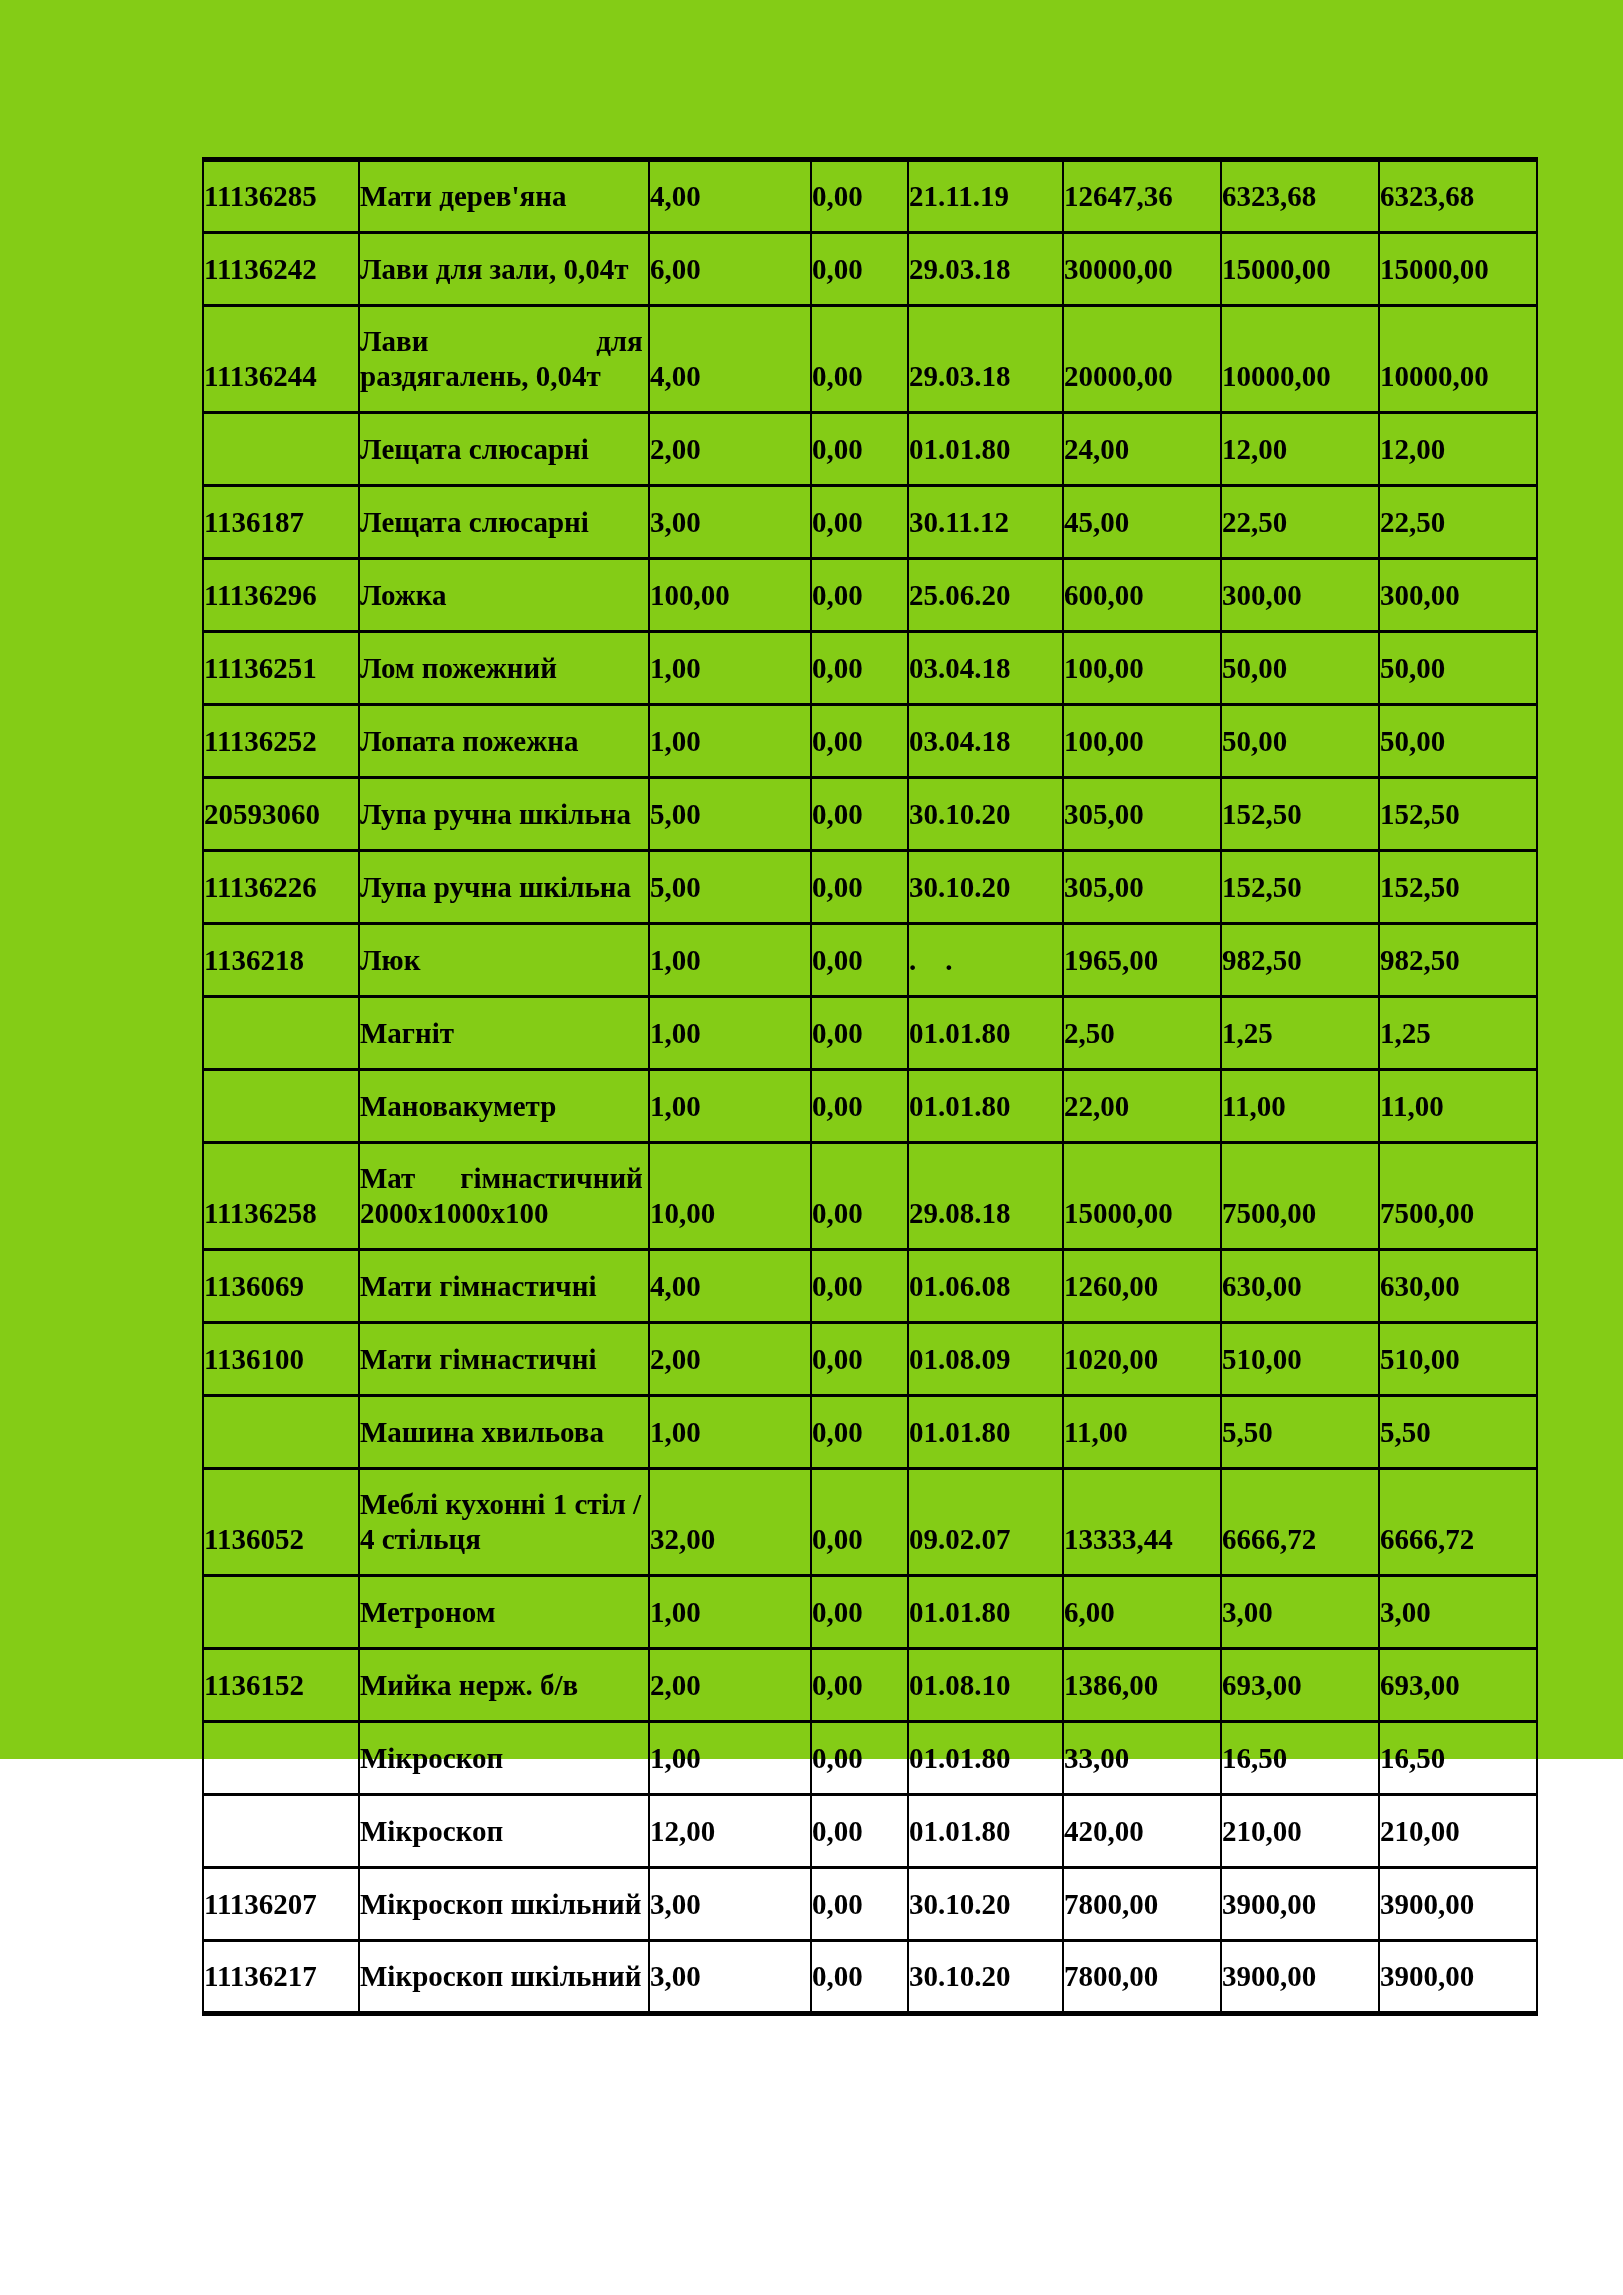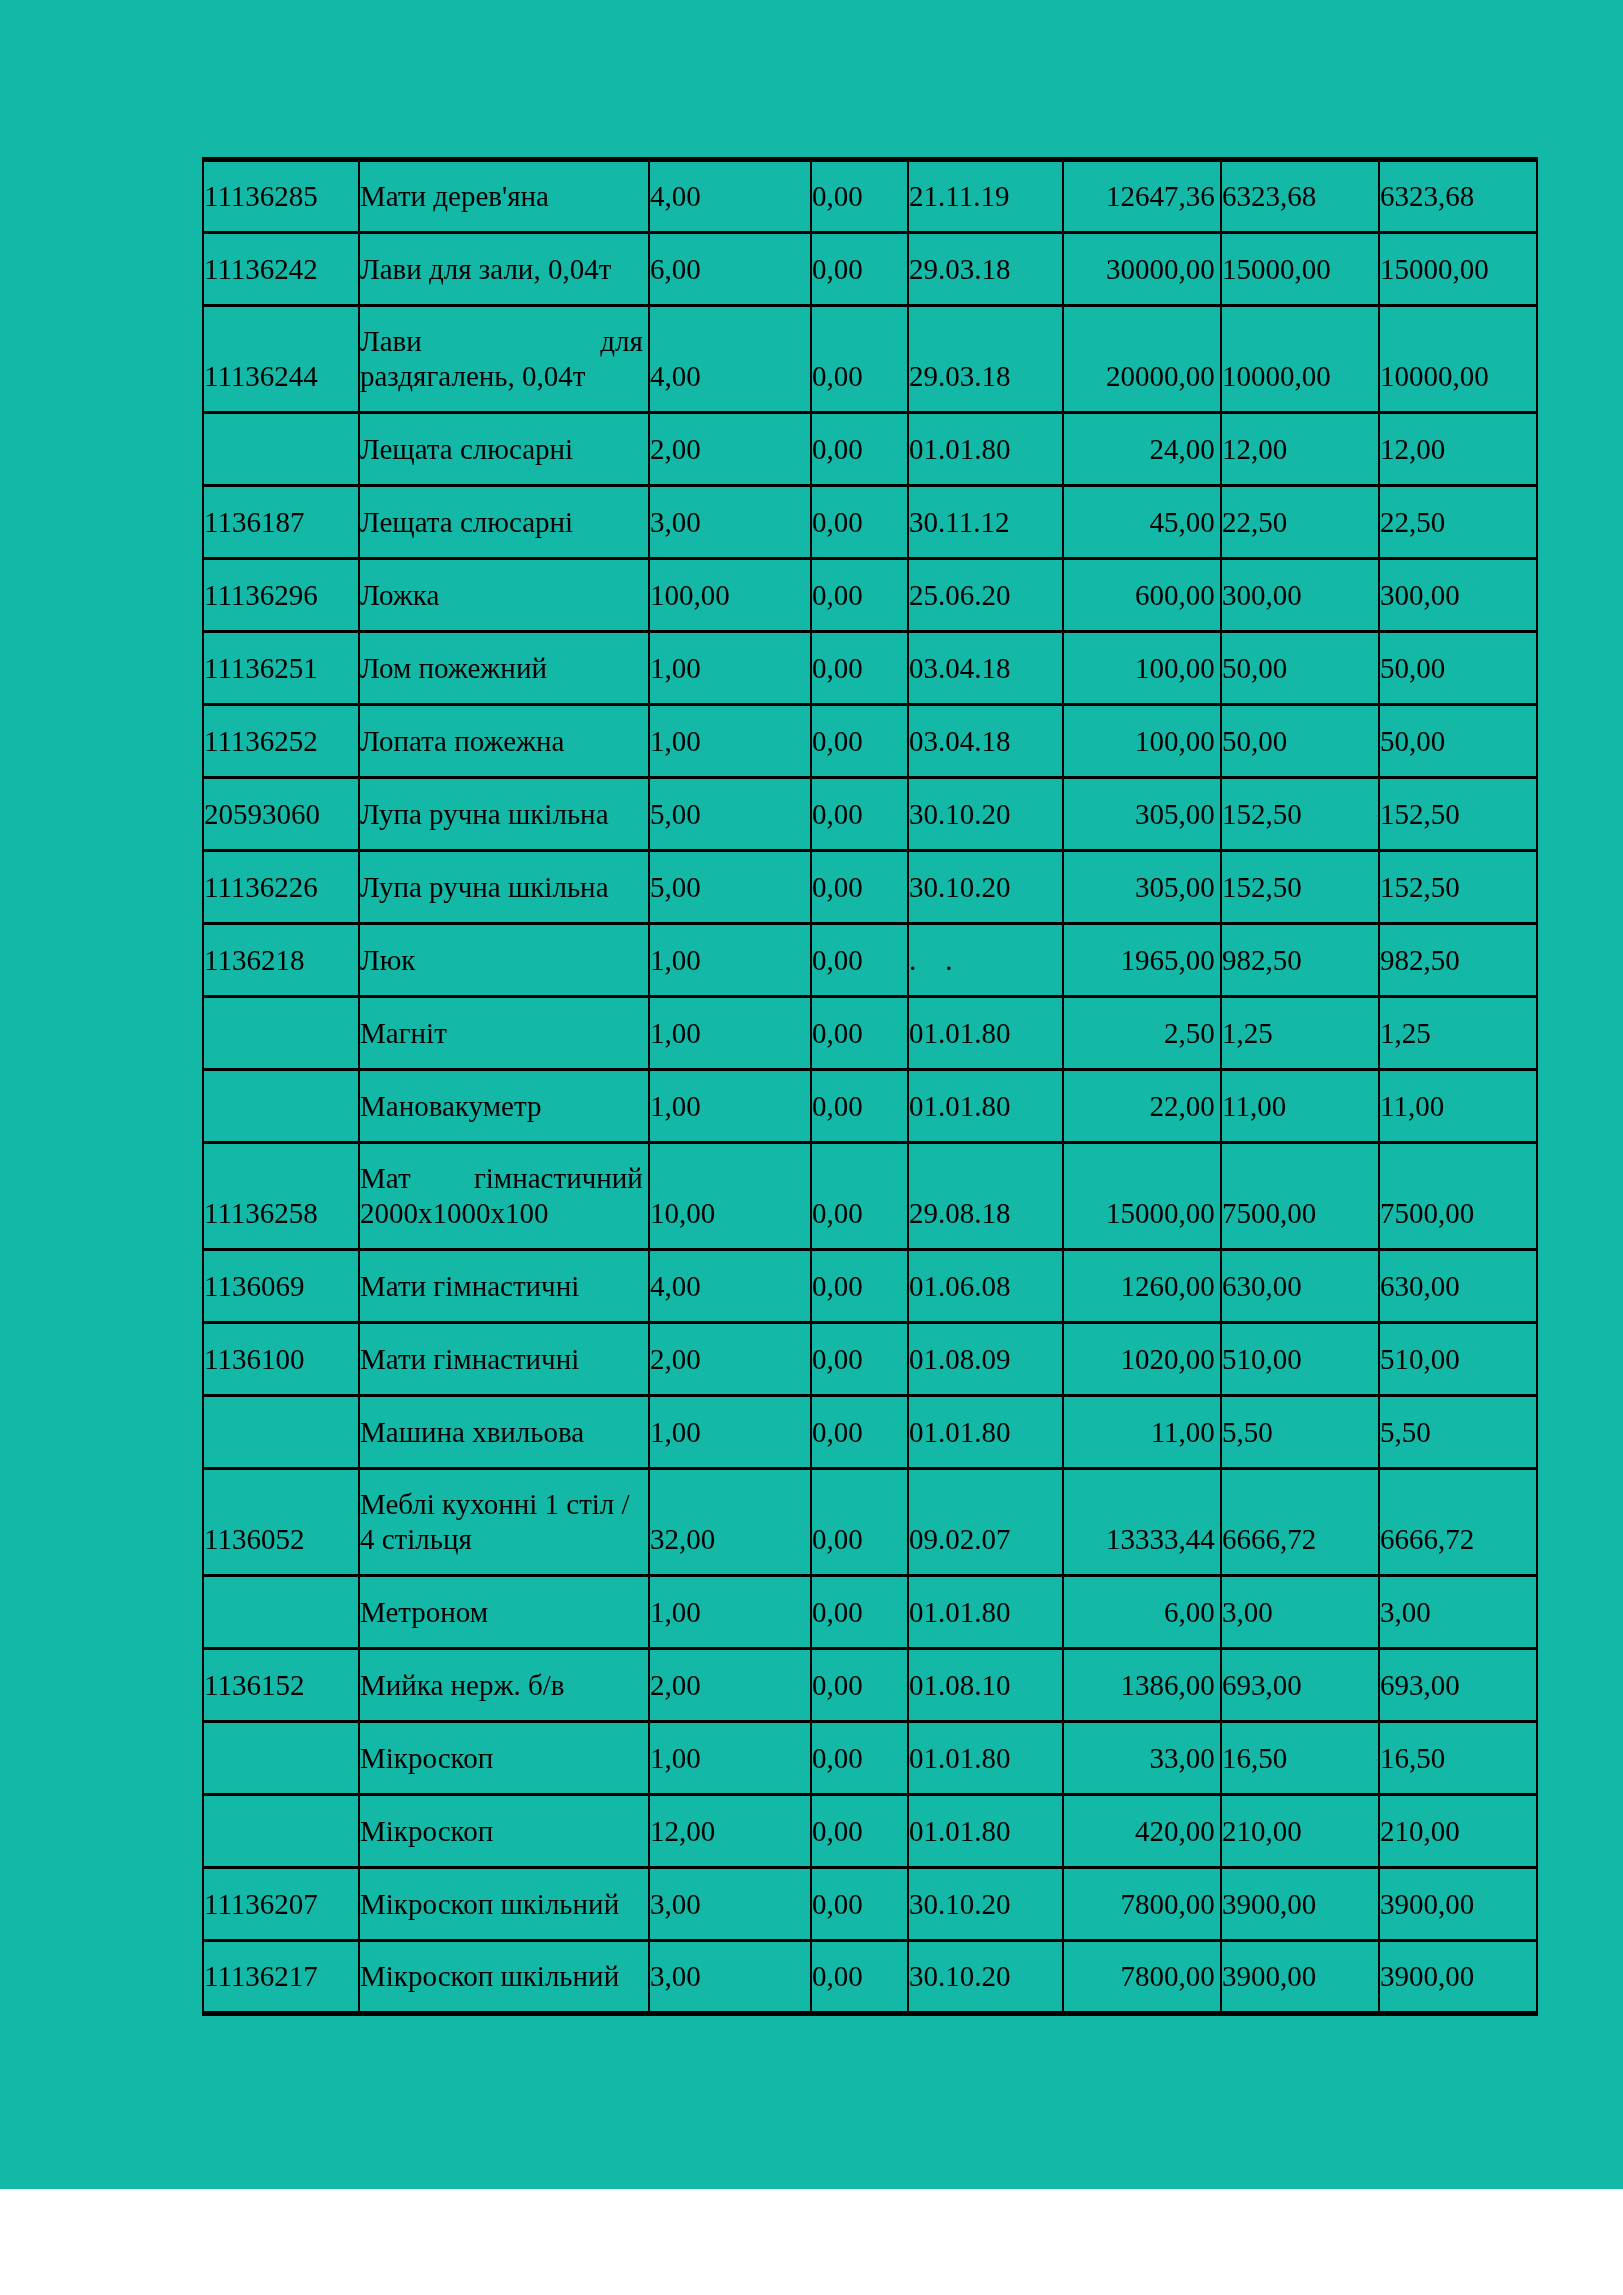--- a/index.html
+++ b/index.html
@@ -11,22 +11,23 @@
     width: 1623px;
     height: 2295px;
     position: relative;
     font-family: "Liberation Serif", "DejaVu Serif", serif;
     color: #000000;
   }
   .sheet {
     position: absolute;
     left: 0; top: 0;
     width: 1623px;
-    height: 2189px;
-    background: #14b8a6;
+    height: 1759px;
+    background: #84cc16;
+    font-weight: bold;
   }
   table.inv {
     position: absolute;
     left: 202px;
     top: 157px;
     width: 1333px;
     table-layout: fixed;
     border-collapse: collapse;
     border: 2.6px solid #000000;
     border-top-width: 5.2px;
@@ -42,21 +43,21 @@
     line-height: 35px;
     overflow: visible;
   }
   tr.single { height: 73px; }
   tr.tall   { height: 107px; }
   td.c0 { padding-left: 18.3px; }
   td.c1 { padding-left: 18.3px; }
   td.c2 { padding-left: 26px; }
   td.c3 { padding-left: 23.6px; }
   td.c4 { padding-left: 15.7px; }
-  td.c5 { padding-left: 13px; text-align: right; }
+  td.c5 { padding-left: 13px; }
   td.c6 { padding-left: 14.4px; }
   td.c7 { padding-left: 15.7px; }
   .nline { white-space: nowrap; }
   .spread {
     display: flex;
     justify-content: space-between;
     white-space: nowrap;
   }
   td.date-cell { white-space: pre; }
 </style>

